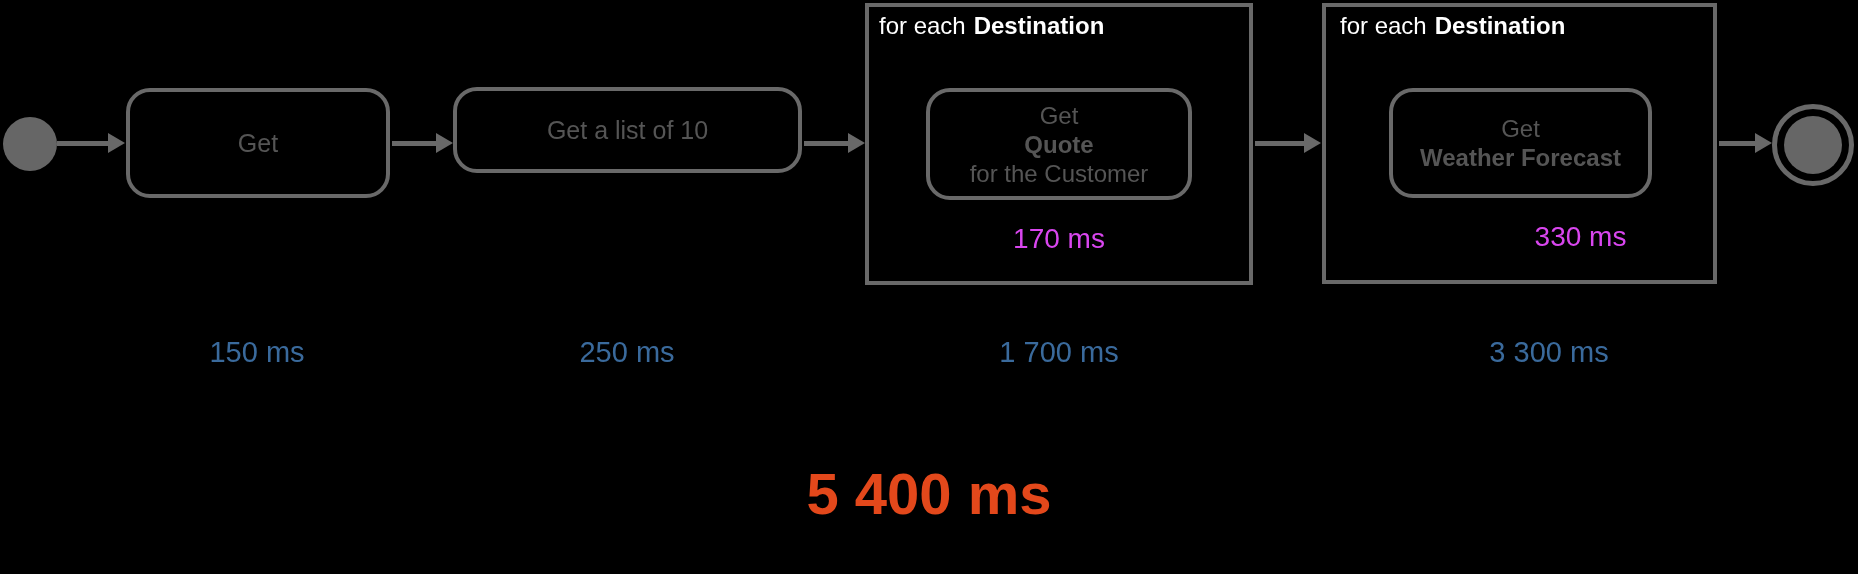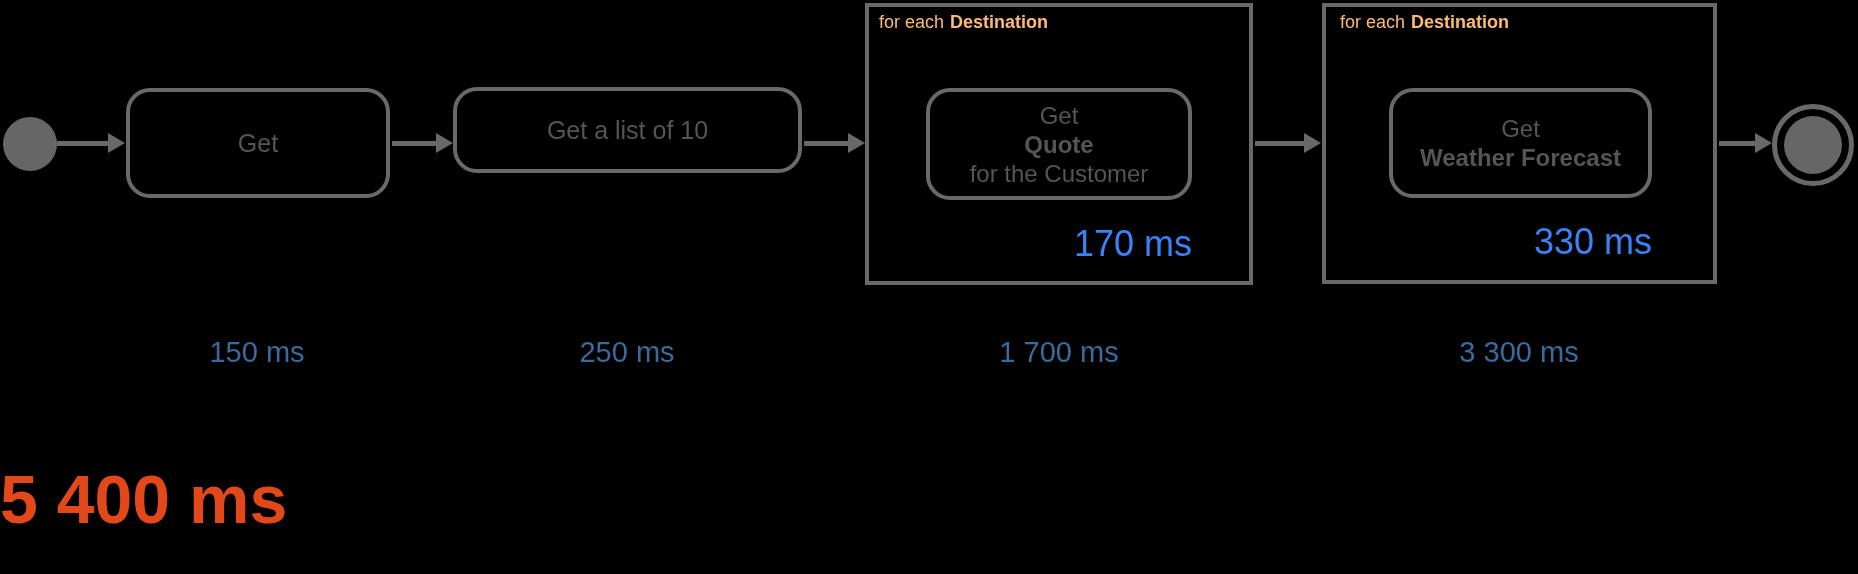--- a/index.html
+++ b/index.html
@@ -91,61 +91,62 @@
   .loop {
     position: absolute;
     box-sizing: border-box;
     border: 4px solid #696969;
   }
   .l3 { left: 865px;  top: 3px; width: 388px; height: 282px; }
   .l4 { left: 1322px; top: 3px; width: 395px; height: 281px; }
 
   .loop-label {
     position: absolute;
-    color: #fdba74;
-    font-size: 18px;
+    color: #ffffff;
+    font-size: 24px;
     display: flex;
     gap: 0.33em;
     white-space: nowrap;
   }
   .ll3 { left: 879px;  top: 12px; }
   .ll4 { left: 1340px; top: 12px; }
 
   
   .inner-duration {
     position: absolute;
-    color: #3b82f6;
-    font-size: 36px;
-    text-align: right;
+    color: #d946ef;
+    font-size: 28px;
+    text-align: center;
   }
   .id3 { left: 926px;  width: 266px; top: 223px; }
-  .id4 { left: 1389px; width: 263px; top: 221px; }
+  .id4 { left: 1449px; width: 263px; top: 221px; }
 
   
   .duration {
     position: absolute;
     top: 336px;
     width: 220px;
     text-align: center;
     color: #3a6a9c;
     font-size: 29px;
     font-weight: normal;
   }
   .d1 { left: 147px; }
   .d2 { left: 517px; }
   .d3 { left: 949px; }
-  .d4 { left: 1409px; }
+  .d4 { left: 1439px; }
 
   
   .total {
     position: absolute;
     left: 0; top: 460px;
     width: 1858px;
+    text-align: center;
     color: #e3481b;
-    font-size: 68px;
+    font-size: 58px;
     font-weight: bold;
   }
 </style>
 </head>
 <body>
 
 <div class="canvas">
 
   <div class="node-start"></div>
 

